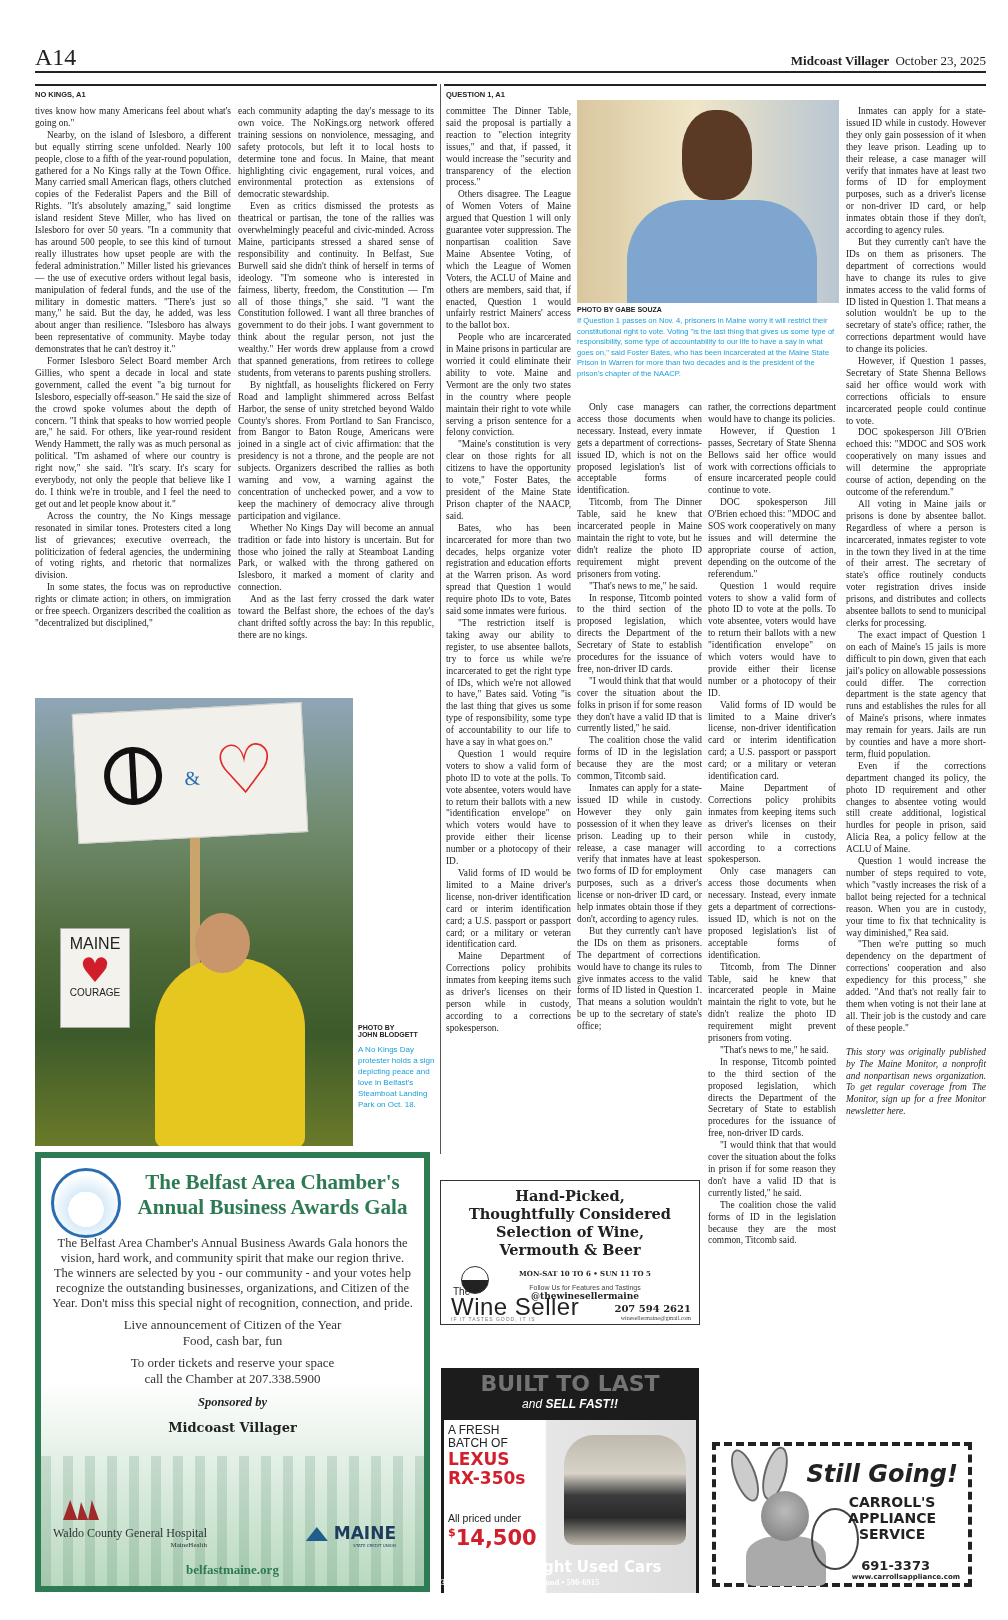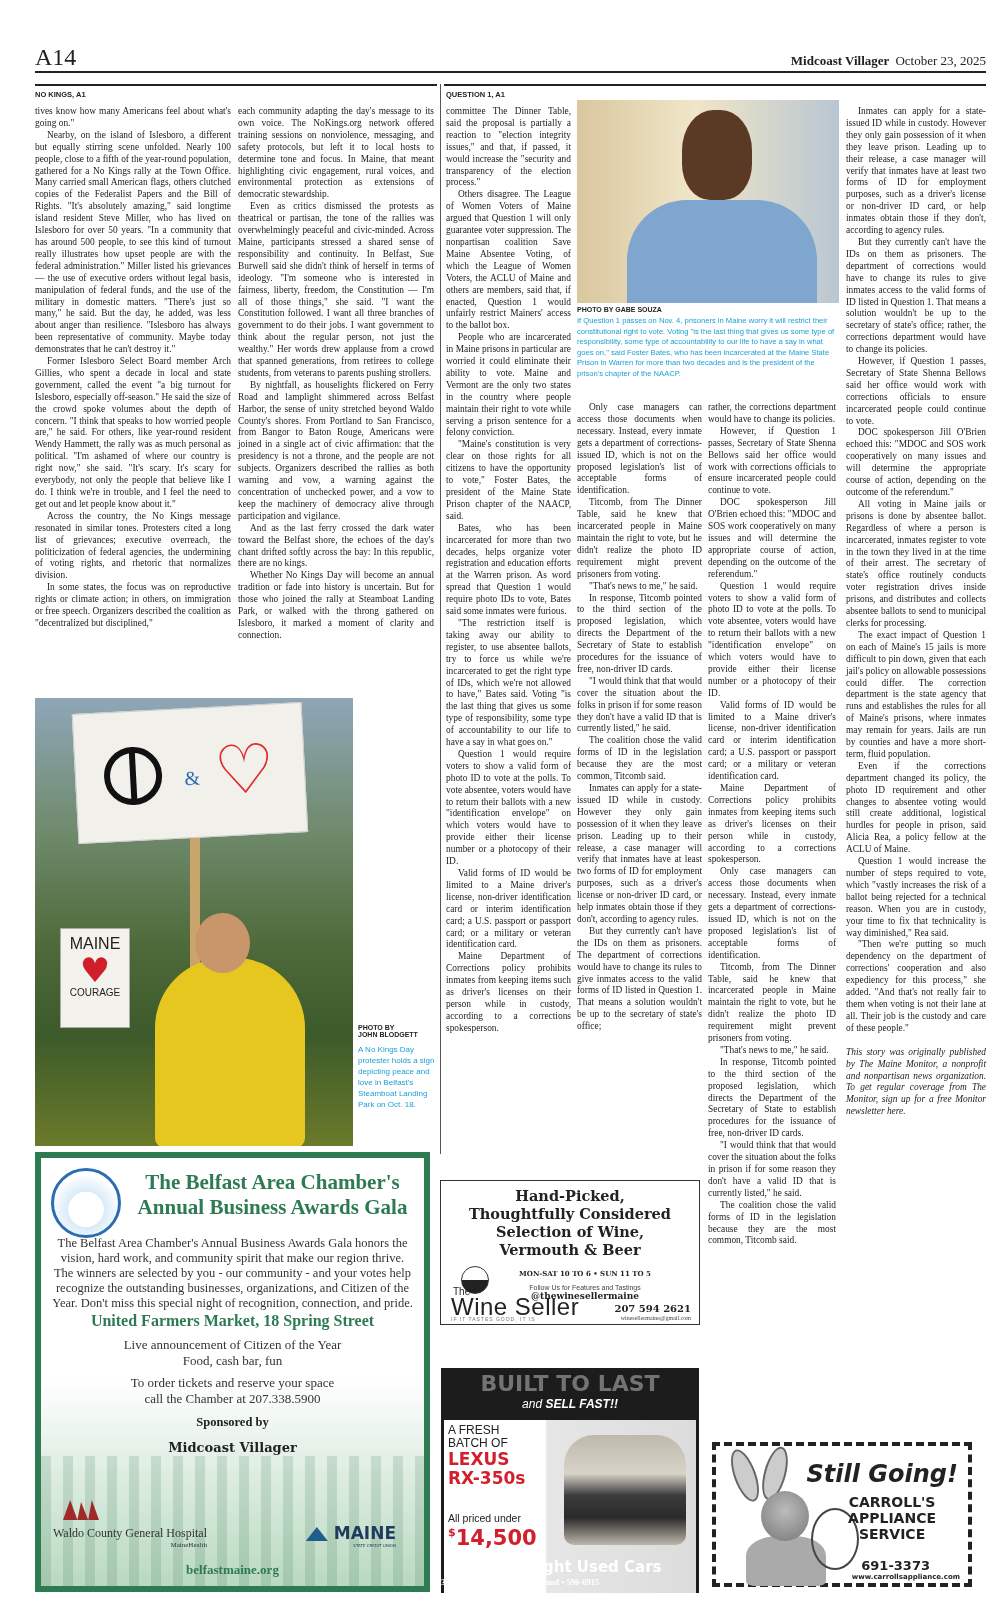--- a/index.html
+++ b/index.html
@@ -17,21 +17,21 @@
   .photo { position: absolute; overflow: hidden; }
   .credit { font-family: "Liberation Sans", sans-serif; font-size: 7px; font-weight: bold; color: #222; }
   .caption { font-family: "Liberation Sans", sans-serif; font-size: 8px; line-height: 11px; color: #1a9fd6; }
   .italic-note { font-style: italic; }
   
   .chamber { position: absolute; left: 35px; top: 1152px; width: 395px; height: 440px; border: 6px solid #2e7a52; background: linear-gradient(#fff 0%, #fff 52%, #e3f0e6 70%, #b9d9c1 100%); text-align: center; font-family: "Liberation Serif", serif; }
   .chamber .title { color: #2e7a52; font-weight: bold; font-size: 21px; line-height: 25px; margin-left: 80px; margin-top: 12px; text-align: center; }
   .chamber .body { font-size: 12.5px; line-height: 15px; margin: 16px 10px 0; color: #333; }
   .chamber .when { color: #2e7a52; font-weight: bold; font-size: 16px; line-height: 20px; margin-top: 8px; }
   .chamber .line { font-size: 13px; line-height: 16px; color: #333; }
-  .chamber .sponsored { font-weight: bold; font-size: 12.5px; margin-top: 8px; }
+  .chamber .sponsored { font-style: italic; font-weight: bold; font-size: 12.5px; margin-top: 8px; }
   .chamber .url { color: #2e7a52; font-weight: bold; font-size: 13px; position: absolute; bottom: 8px; left: 0; right: 0; }
   .chamber-logo { position: absolute; left: 10px; top: 10px; width: 70px; height: 70px; border-radius: 50%; border: 3px solid #2a6db2; background: radial-gradient(circle at 50% 60%, #fff 35%, #d9ebf8 36%, #fff 70%); }
   .trees { position: absolute; left: 0; right: 0; bottom: 0; height: 130px; background: repeating-linear-gradient(90deg, rgba(60,120,80,0.18) 0 10px, rgba(255,255,255,0) 10px 22px); }
   
   .wine { position: absolute; left: 440px; top: 1180px; width: 260px; height: 145px; border: 1px solid #333; background: #fff; text-align: center; }
   .wine .headline { font-family: "DejaVu Serif", serif; font-weight: bold; font-size: 14.5px; line-height: 18px; margin-top: 6px; }
   .wine .hours { font-family: "DejaVu Serif", serif; font-weight: bold; font-size: 7px; margin-top: 10px; margin-left: 30px; }
   .wine .follow { font-family: "Liberation Sans", sans-serif; font-size: 7px; margin-top: 6px; margin-left: 30px; color: #444; }
   .wine .handle { font-family: "DejaVu Serif", serif; font-weight: bold; font-size: 9px; margin-left: 30px; }
   .wine .brand-the { position: absolute; left: 12px; top: 105px; font-family: "Liberation Sans", sans-serif; font-size: 10px; }
@@ -86,22 +86,22 @@
   <p>Nearby, on the island of Islesboro, a different but equally stirring scene unfolded. Nearly 100 people, close to a fifth of the year-round population, gathered for a No Kings rally at the Town Office. Many carried small American flags, others clutched copies of the Federalist Papers and the Bill of Rights. "It's absolutely amazing," said longtime island resident Steve Miller, who has lived on Islesboro for over 50 years. "In a community that has around 500 people, to see this kind of turnout really illustrates how upset people are with the federal administration." Miller listed his grievances — the use of executive orders without legal basis, manipulation of federal funds, and the use of the military in domestic matters. "There's just so many," he said. But the day, he added, was less about anger than resilience. "Islesboro has always been representative of community. Maybe today demonstrates that he can't destroy it."</p>
   <p>Former Islesboro Select Board member Arch Gillies, who spent a decade in local and state government, called the event "a big turnout for Islesboro, especially off-season." He said the size of the crowd spoke volumes about the depth of concern. "I think that speaks to how worried people are," he said. For others, like year-round resident Wendy Hammett, the rally was as much personal as political. "I'm ashamed of where our country is right now," she said. "It's scary. It's scary for everybody, not only the people that believe like I do. I think we're in trouble, and I feel the need to get out and let people know about it."</p>
   <p>Across the country, the No Kings message resonated in similar tones. Protesters cited a long list of grievances; executive overreach, the politicization of federal agencies, the undermining of voting rights, and rhetoric that normalizes division.</p>
   <p>In some states, the focus was on reproductive rights or climate action; in others, on immigration or free speech. Organizers described the coalition as "decentralized but disciplined,"</p>
 </div>
 
 <div class="col" style="left:238px;top:106px;width:196px;height:585px;">
   <p class="noindent">each community adapting the day's message to its own voice. The NoKings.org network offered training sessions on nonviolence, messaging, and safety protocols, but left it to local hosts to determine tone and focus. In Maine, that meant highlighting civic engagement, rural voices, and environmental protection as extensions of democratic stewardship.</p>
   <p>Even as critics dismissed the protests as theatrical or partisan, the tone of the rallies was overwhelmingly peaceful and civic-minded. Across Maine, participants stressed a shared sense of responsibility and continuity. In Belfast, Sue Burwell said she didn't think of herself in terms of ideology. "I'm someone who is interested in fairness, liberty, freedom, the Constitution — I'm all of those things," she said. "I want the Constitution followed. I want all three branches of government to do their jobs. I want government to think about the regular person, not just the wealthy." Her words drew applause from a crowd that spanned generations, from retirees to college students, from veterans to parents pushing strollers.</p>
   <p>By nightfall, as houselights flickered on Ferry Road and lamplight shimmered across Belfast Harbor, the sense of unity stretched beyond Waldo County's shores. From Portland to San Francisco, from Bangor to Baton Rouge, Americans were joined in a single act of civic affirmation: that the presidency is not a throne, and the people are not subjects. Organizers described the rallies as both warning and vow, a warning against the concentration of unchecked power, and a vow to keep the machinery of democracy alive through participation and vigilance.</p>
+  <p>Whether No Kings Day will become an annual tradition or fade into history is uncertain. But for those who joined the rally at Steamboat Landing Park, or walked with the throng gathered on Islesboro, it marked a moment of clarity and connection.</p>
   <p>And as the last ferry crossed the dark water toward the Belfast shore, the echoes of the day's chant drifted softly across the bay: In this republic, there are no kings.</p>
-  <p>Whether No Kings Day will become an annual tradition or fade into history is uncertain. But for those who joined the rally at Steamboat Landing Park, or walked with the throng gathered on Islesboro, it marked a moment of clarity and connection.</p>
 </div>
 
 <div class="photo" style="left:35px;top:698px;width:318px;height:448px;background:linear-gradient(180deg,#8fa6b8 0%,#6f8a6b 30%,#4f6a3a 55%,#3c5a2a 75%,#6b7a2a 100%);">
   <div style="position:absolute;left:40px;top:10px;width:230px;height:130px;background:#f2f0ea;transform:rotate(-3deg);border:1px solid #ccc;">
     <div style="position:absolute;left:28px;top:35px;width:58px;height:58px;border:6px solid #111;border-radius:50%;">
       <div style="position:absolute;left:20px;top:-2px;width:6px;height:52px;background:#111;"></div>
     </div>
     <span style="position:absolute;left:108px;top:58px;color:#2a6db2;font-size:20px;font-family:'Liberation Serif',serif;">&amp;</span>
     <div style="position:absolute;left:138px;top:30px;font-size:68px;line-height:68px;color:#e12b2b;font-family:'DejaVu Sans',sans-serif;">♡</div>
   </div>
@@ -181,21 +181,20 @@
 </div>
 
 <div class="chamber">
   <div class="trees"></div>
   <div class="chamber-logo"></div>
   <div class="title">
     <div>The Belfast Area Chamber's</div>
     <div>Annual Business Awards Gala</div>
   </div>
   <div class="body">The Belfast Area Chamber's Annual Business Awards Gala honors the vision, hard work, and community spirit that make our region thrive. The winners are selected by you - our community - and your votes help recognize the outstanding businesses, organizations, and Citizen of the Year. Don't miss this special night of recognition, connection, and pride.</div>
-  <div class="when" style="margin-top:0;">United Farmers Market, 18 Spring Street</div>
   <div class="line" style="margin-top:6px;position:relative;">Live announcement of Citizen of the Year</div>
   <div class="line" style="position:relative;">Food, cash bar, fun</div>
   <div class="line" style="margin-top:6px;position:relative;">To order tickets and reserve your space</div>
   <div class="line" style="position:relative;">call the Chamber at 207.338.5900</div>
   <div class="sponsored" style="position:relative;">Sponsored by</div>
   <div style="position:relative;font-family:'DejaVu Serif',serif;font-weight:bold;font-size:13px;margin-top:10px;">Midcoast Villager</div>
   <div style="position:absolute;left:12px;top:368px;font-size:12px;color:#333;">
     <div style="position:absolute;left:10px;top:-26px;width:36px;height:20px;background:#a02a2a;clip-path:polygon(0 100%,20% 0,40% 100%,50% 10%,70% 100%,80% 0,100% 100%);"></div>
     <span>Waldo County General Hospital</span>
     <div style="font-size:7px;text-align:right;">MaineHealth</div>

